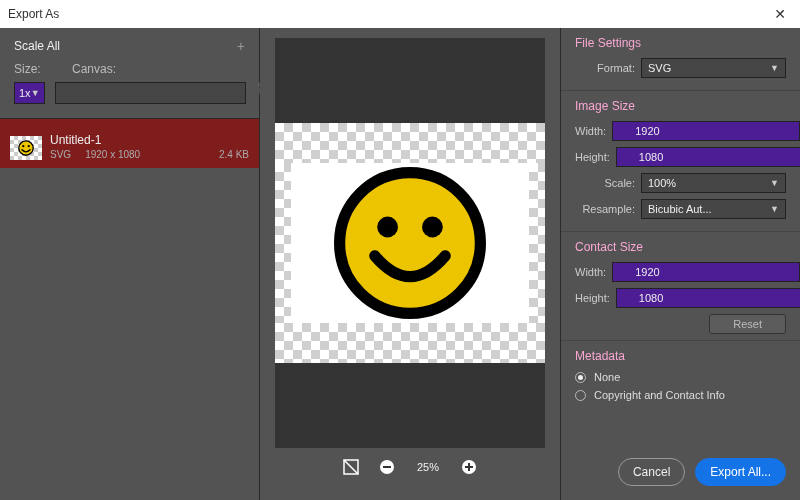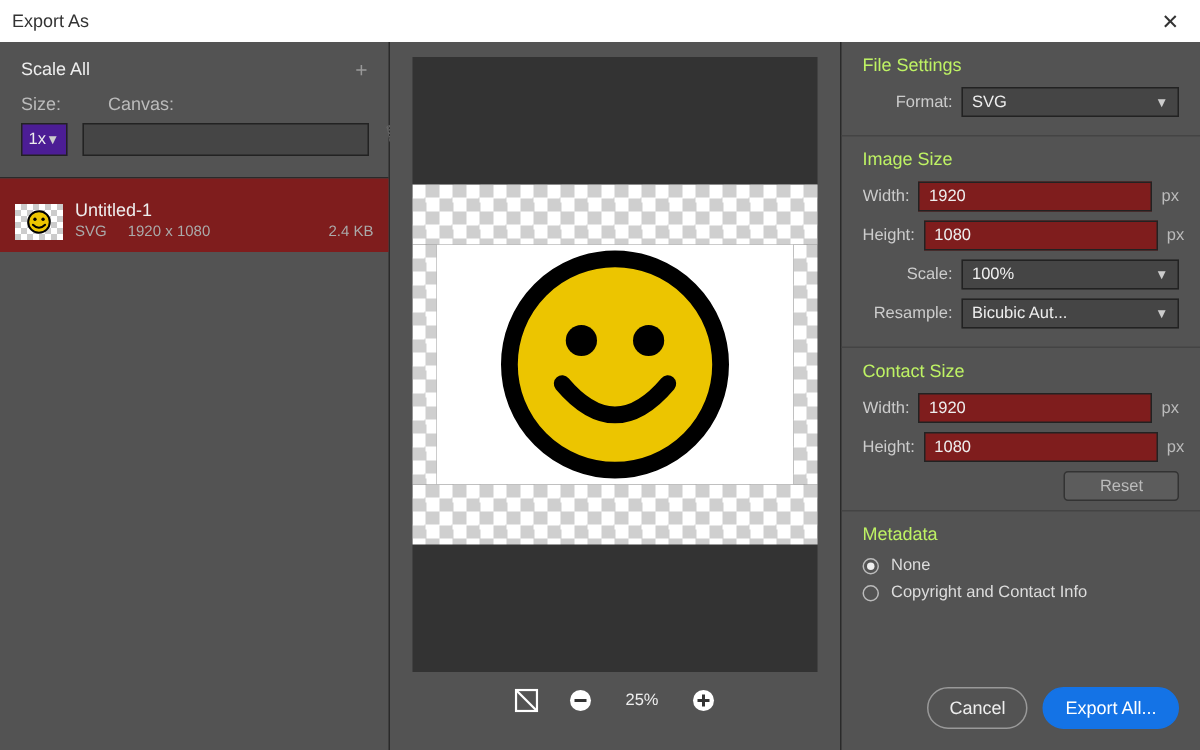--- a/index.html
+++ b/index.html
@@ -37,24 +37,24 @@
   .side-checker { width:16px; background: repeating-conic-gradient(#cfcfcf 0 25%, #fff 0 50%) 0 0/18px 18px;}
   .smiley-cell { flex:1; background:#fff; display:flex; align-items:center; justify-content:center;}
   .smiley-cell svg { width:160px; height:160px;}
   .zoombar { display:flex; align-items:center; gap:18px; padding:10px 0 6px; color:#eee;}
   .zoombar .icon-btn { width:18px; height:18px; display:flex; align-items:center; justify-content:center; cursor:pointer; color:#fff;}
   .zoombar .zl { font-size:11px; min-width:28px; text-align:center;}
   
   .right { width:240px; background:#535353; border-left:1px solid #2a2a2a; display:flex; flex-direction:column; }
   .section { padding:8px 14px 6px; border-bottom:1px solid #444; }
   .section:last-of-type { border-bottom:none;}
-  .sec-title { color:#bef264; font-size:12px; margin-bottom:8px; }
+  .sec-title { color:#f9a8d4; font-size:12px; margin-bottom:8px; }
   .row { display:flex; align-items:center; gap:6px; margin-bottom:6px; }
   .row .rlabel { width:60px; text-align:right; color:#ccc; font-size:11px;}
-  .num-input { flex:1; height:20px; background:#7f1d1d; border:1px solid #222; color:#eee; padding:0 6px; font-size:11px;}
+  .num-input { flex:1; height:20px; background:#4c1d95; border:1px solid #222; color:#eee; padding:0 22px; font-size:11px;}
   .unit { width:16px; color:#bbb; font-size:11px;}
   .sel { flex:1; height:20px; background:#454545; border:1px solid #222; color:#eee; font-size:11px; display:flex; align-items:center; justify-content:space-between; padding:0 6px; cursor:pointer;}
   .sel .chev, .size-select .chev { font-size:9px; color:#ccc;}
   .reset-row { display:flex; justify-content:flex-end; margin-top:4px;}
   .reset-btn { background:#5c5c5c; border:1px solid #333; color:#bbb; font-size:11px; padding:3px 23px; border-radius:3px; cursor:pointer;}
   .radio-row { display:flex; align-items:center; gap:8px; margin-bottom:6px; color:#ddd; font-size:11px;}
   .radio { width:11px; height:11px; border-radius:50%; border:1.5px solid #bbb; display:inline-block; position:relative;}
   .radio.checked::after { content:""; position:absolute; inset:2px; border-radius:50%; background:#eee;}
   .footer { margin-top:auto; padding:10px 14px 14px; display:flex; justify-content:flex-end; gap:10px;}
   .btn { padding:6px 14px; border-radius:14px; font-size:12px; cursor:pointer; }

